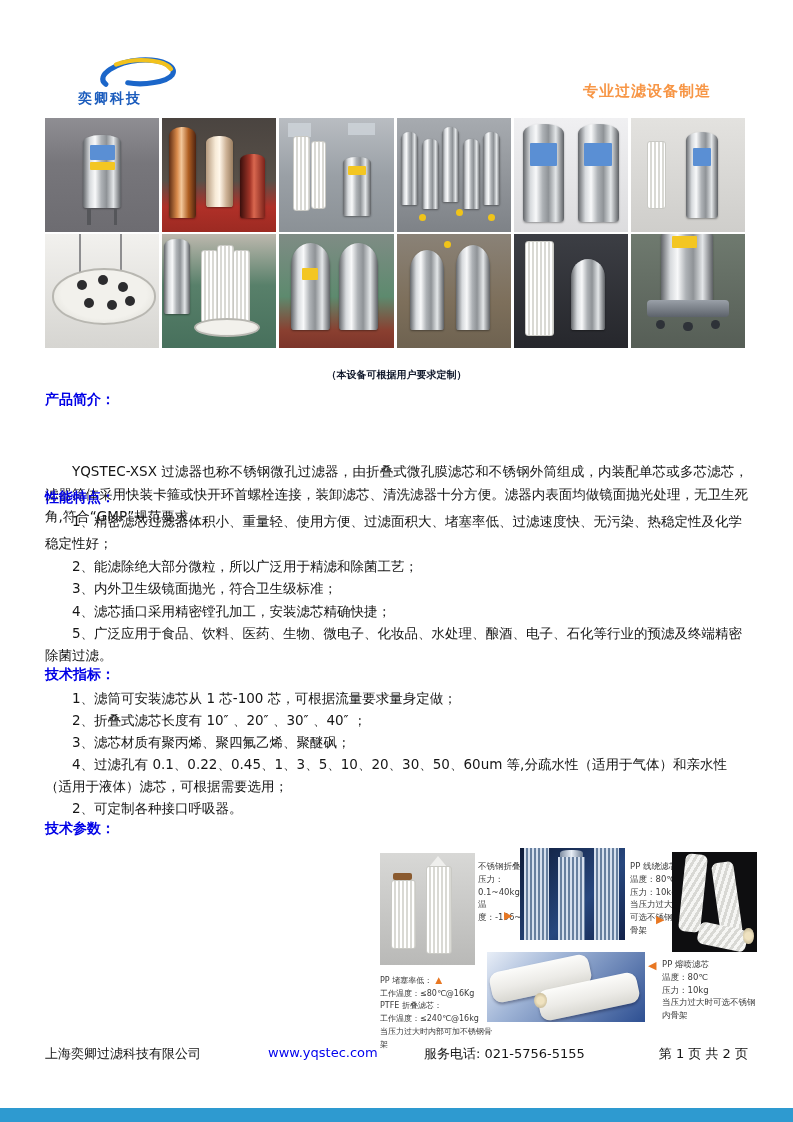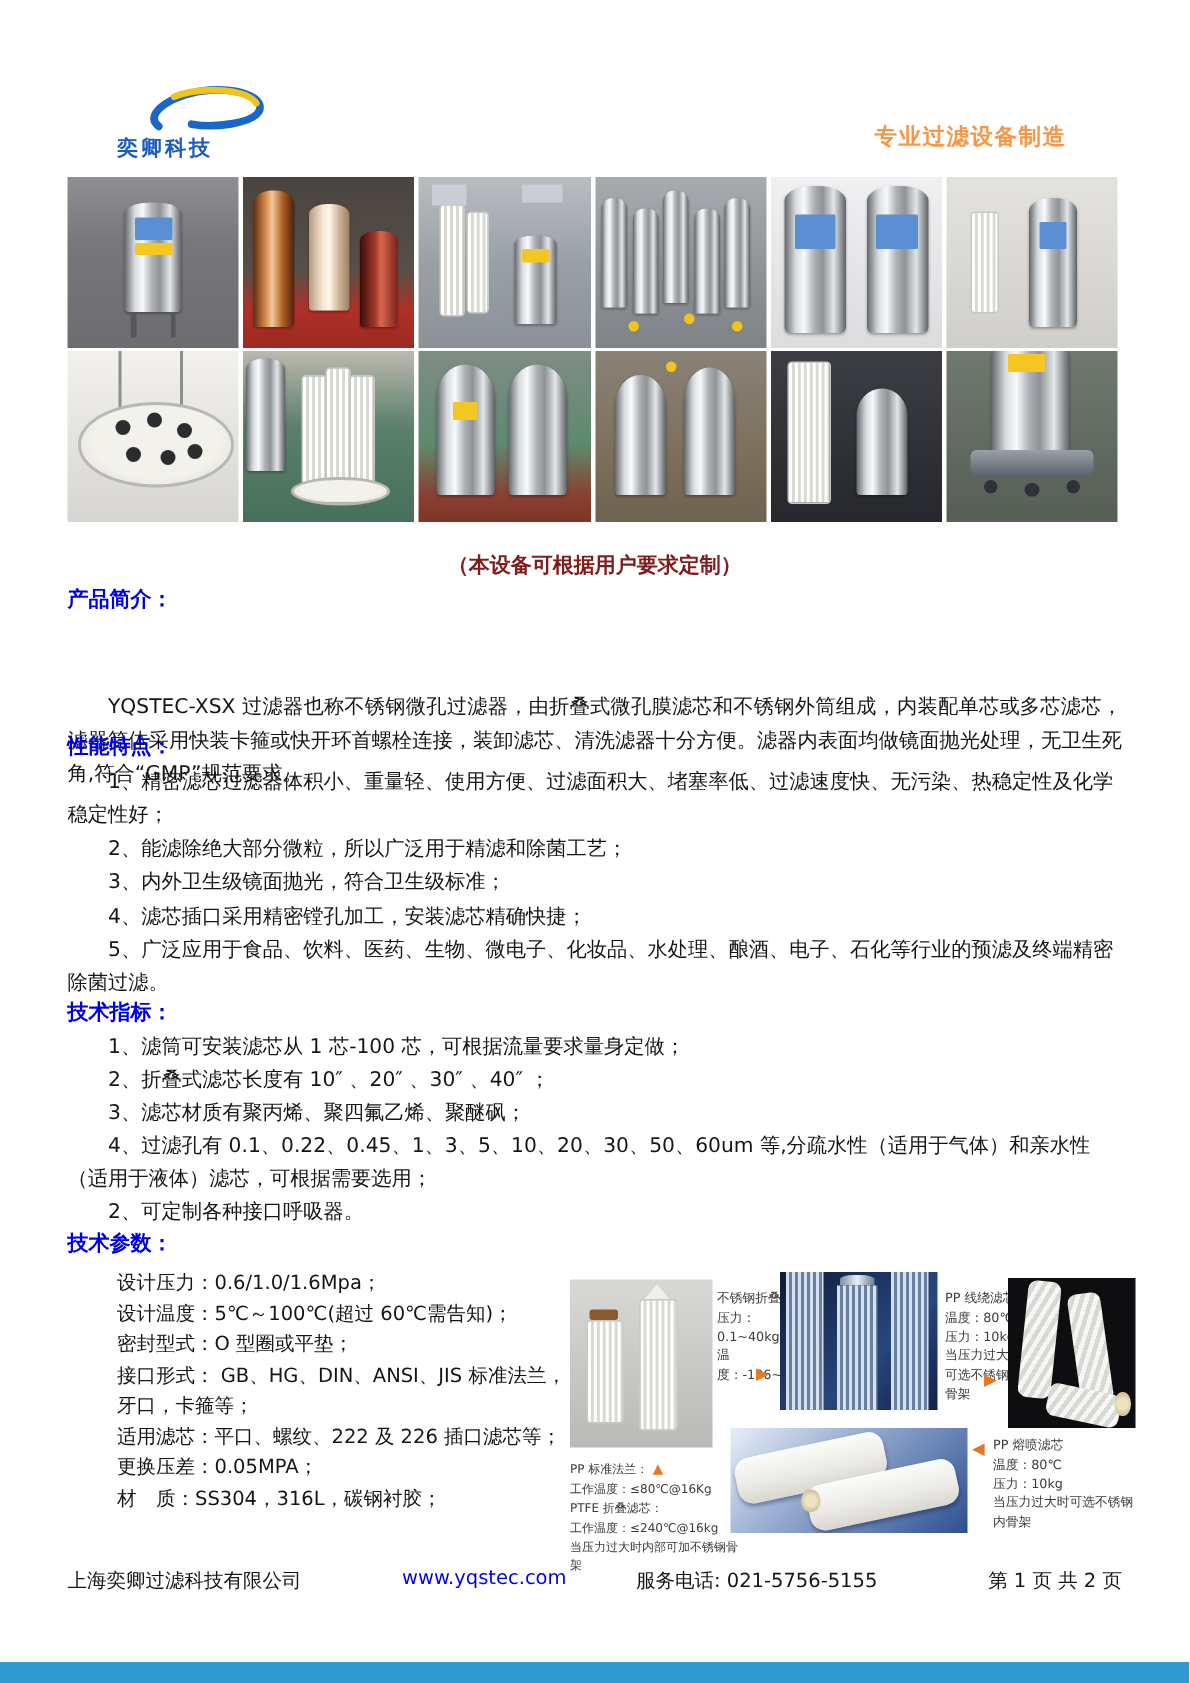--- a/index.html
+++ b/index.html
@@ -41,21 +41,21 @@
   .ph6{background:linear-gradient(180deg,#e3e2df 0%,#cfcecb 100%);}
   .ph7{background:linear-gradient(180deg,#f2f1ee 0%,#d6d5d1 100%);}
   .ph8{background:linear-gradient(180deg,#bdb8ae 0%,#58806a 45%,#47705c 100%);}
   .ph9{background:linear-gradient(180deg,#7f8c85 0%,#5d8a6e 55%,#8a3f30 85%,#7c352a 100%);}
   .ph10{background:linear-gradient(180deg,#8a8277 0%,#7d6f5b 60%,#6e6250 100%);}
   .ph11{background:linear-gradient(180deg,#3c3e44 0%,#26272c 100%);}
   .ph12{background:linear-gradient(180deg,#6f7a6f 0%,#565e56 100%);}
 
   
   .note{position:absolute;left:0;top:368px;width:100%;text-align:center;
-        font-size:14px;font-weight:bold;color:#7f1d1d;}
+        font-size:10px;font-weight:bold;color:#0f172a;}
   .h{position:absolute;left:45px;font-size:14px;font-weight:bold;color:#0000e6;}
   .hi{top:391px;} .hf{top:489px;} .hs{top:666px;} .hp{top:820px;}
   .body{position:absolute;left:45px;width:703px;font-size:13.5px;line-height:22.5px;
         text-align:justify;text-indent:2em;}
   .intro{top:420px;margin-top:40px;}
   .list{position:absolute;left:45px;width:703px;font-size:13.5px;}
   .lf{top:510px;line-height:22.4px;}
   .ls{top:687px;line-height:22px;}
   .li{text-indent:2em;}
   .params{position:absolute;left:45px;top:846px;width:338px;padding-left:33px;
@@ -206,29 +206,20 @@
   <div class="h hs">技术指标：</div>
   <div class="list ls">
     <div class="li">1、滤筒可安装滤芯从 1 芯-100 芯，可根据流量要求量身定做；</div>
     <div class="li">2、折叠式滤芯长度有 10″ 、20″ 、30″ 、40″ ；</div>
     <div class="li">3、滤芯材质有聚丙烯、聚四氟乙烯、聚醚砜；</div>
     <div class="li">4、过滤孔有 0.1、0.22、0.45、1、3、5、10、20、30、50、60um 等,分疏水性（适用于气体）和亲水性（适用于液体）滤芯，可根据需要选用；</div>
     <div class="li">2、可定制各种接口呼吸器。</div>
   </div>
 
   <div class="h hp">技术参数：</div>
-  <div class="params">
-    <div>设计压力：0.6/1.0/1.6Mpa；</div>
-    <div>设计温度：5℃～100℃(超过 60℃需告知)；</div>
-    <div>密封型式：O 型圈或平垫；</div>
-    <div>接口形式： GB、HG、DIN、ANSI、JIS 标准法兰，牙口，卡箍等；</div>
-    <div>适用滤芯：平口、螺纹、222 及 226 插口滤芯等；</div>
-    <div>更换压差：0.05MPA；</div>
-    <div>材　质：SS304，316L，碳钢衬胶；</div>
-  </div>
 
   <div class="fig">
     <div class="fp fpA">
       <span class="capb" style="left:14%;top:18%;width:20%;height:6%"></span>
       <span class="wcart" style="left:12%;top:24%;width:24%;height:60%"></span>
       <span class="tip" style="left:52%;top:3%"></span>
       <span class="wcart" style="left:48%;top:12%;width:26%;height:76%"></span>
     </div>
     <div class="ann" style="left:98px;top:12px;width:64px">不锈钢折叠滤芯
 压力：0.1~40kg
@@ -250,21 +241,21 @@
     <span class="mk" style="left:276px;top:66px">▶</span>
 
     <div class="fp fpC">
       <span class="wound" style="left:12%;top:2%;width:26%;height:78%;transform:rotate(6deg)"></span>
       <span class="wound" style="left:52%;top:10%;width:26%;height:74%;transform:rotate(-8deg)"></span>
       <span class="wound" style="left:30%;top:74%;width:58%;height:22%;transform:rotate(12deg)"></span>
       <span class="core" style="left:84%;top:76%;width:12%;height:16%"></span>
     </div>
 
     <div class="ann annC" style="left:0;top:112px;width:114px">
-      <span>PP 标准法兰：</span><span class="mk-inline">▲</span>
+      <span>PP 堵塞率低：</span><span class="mk-inline">▲</span>
       <div>工作温度：≤80℃@16Kg
 PTFE 折叠滤芯：
 工作温度：≤240℃@16kg
 当压力过大时内部可加不锈钢骨架</div>
     </div>
 
     <div class="fp fpD">
       <span class="melt" style="left:2%;top:16%;width:64%;height:44%;transform:rotate(-12deg)"></span>
       <span class="melt" style="left:32%;top:42%;width:64%;height:44%;transform:rotate(-12deg)"></span>
       <span class="core" style="left:30%;top:58%;width:8%;height:22%"></span>

